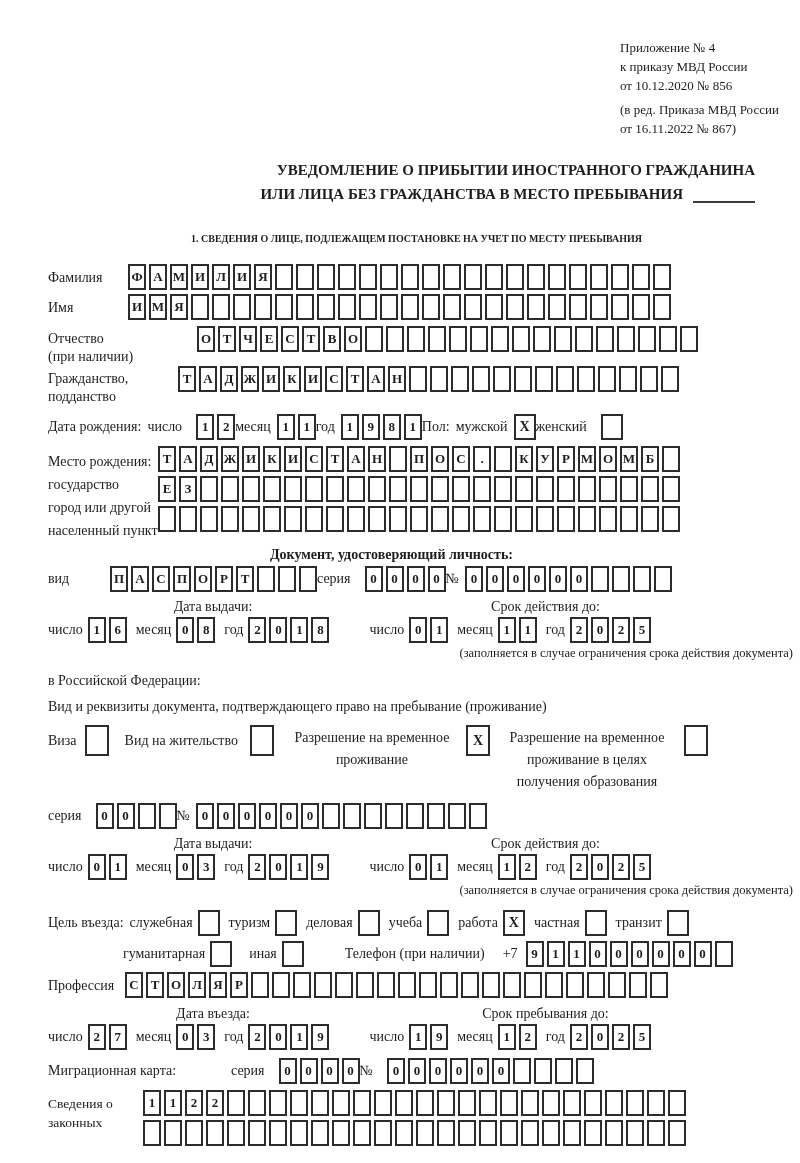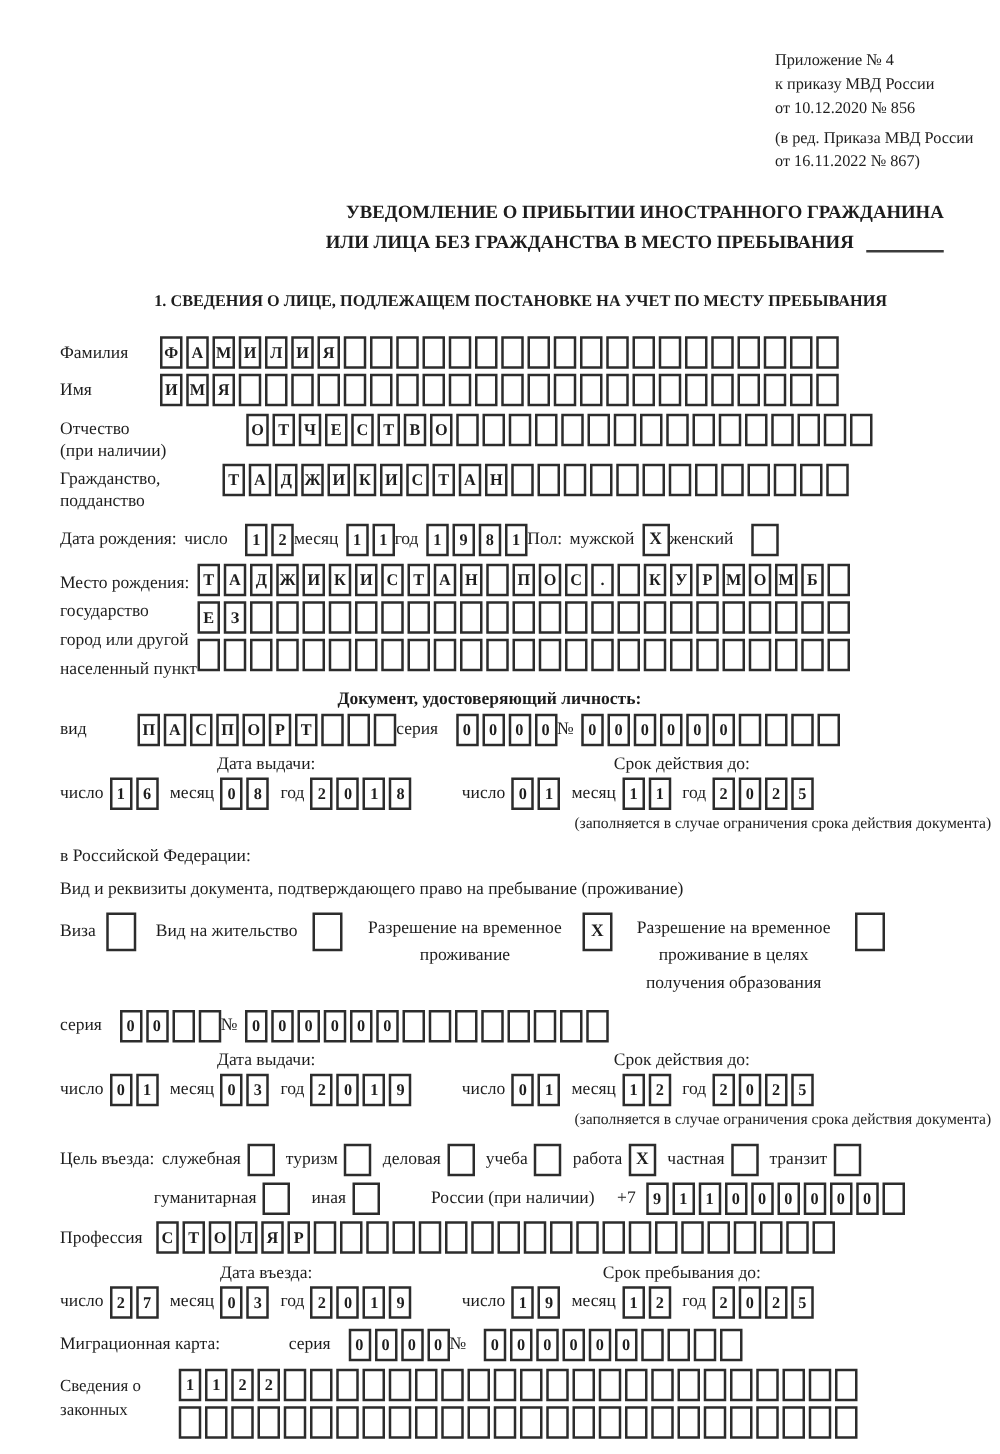--- a/index.html
+++ b/index.html
@@ -12,21 +12,21 @@
   .page { width:800px; height:1163px; padding:38px 5px 0 48px; position:relative; }
 
   
   .ref-block { margin-left:572px; width:210px; font-size:13px; line-height:19px; }
   .ref-note { margin-top:5px; }
   .forma { text-align:right; padding-right:32px; font-weight:bold; font-size:15px; margin-top:14px; letter-spacing:.5px; }
 
   
   .title { text-align:right; font-weight:bold; font-size:15px; line-height:24px; margin-top:20px; margin-right:40px; }
   .blank-line { display:inline-block; width:62px; border-bottom:2.5px solid #3c3c3c; vertical-align:-4px; margin-left:10px; }
-  .section1 { text-align:center; font-weight:bold; font-size:13px; margin-top:27px; margin-right:10px; }
+  .section1 { text-align:center; font-weight:bold; font-size:10px; margin-top:27px; margin-right:10px; }
 
   
   .row { display:flex; align-items:flex-start; }
   .lbl { flex:none; line-height:27px; }
   .lbl2 { flex:none; line-height:18px; padding-top:4px; }
   .cells { display:inline-flex; gap:3px; flex:none; }
   .cell {
     width:18px; height:26px; border:2px solid #2c2c2c; flex:none;
     display:inline-flex; align-items:center; justify-content:center;
     font-weight:bold; font-size:13px; background:#fff;
@@ -579,21 +579,21 @@
 
   <div class="hum-row">
     <span class="purpose">
       <span class="p-lbl">гуманитарная</span>
       <span class="cb"></span>
     </span>
     <span class="purpose gap8">
       <span class="p-lbl">иная</span>
       <span class="cb"></span>
     </span>
-    <span class="t" style="margin-left:32px;">России (при наличии)</span>
+    <span class="t" style="margin-left:32px;">Телефон (при наличии)</span>
     <span class="t" style="margin-left:18px;">+7</span>
     <span class="cells gap8">
         <span class="cell">9</span>
         <span class="cell">1</span>
         <span class="cell">1</span>
         <span class="cell">0</span>
         <span class="cell">0</span>
         <span class="cell">0</span>
         <span class="cell">0</span>
         <span class="cell">0</span>

